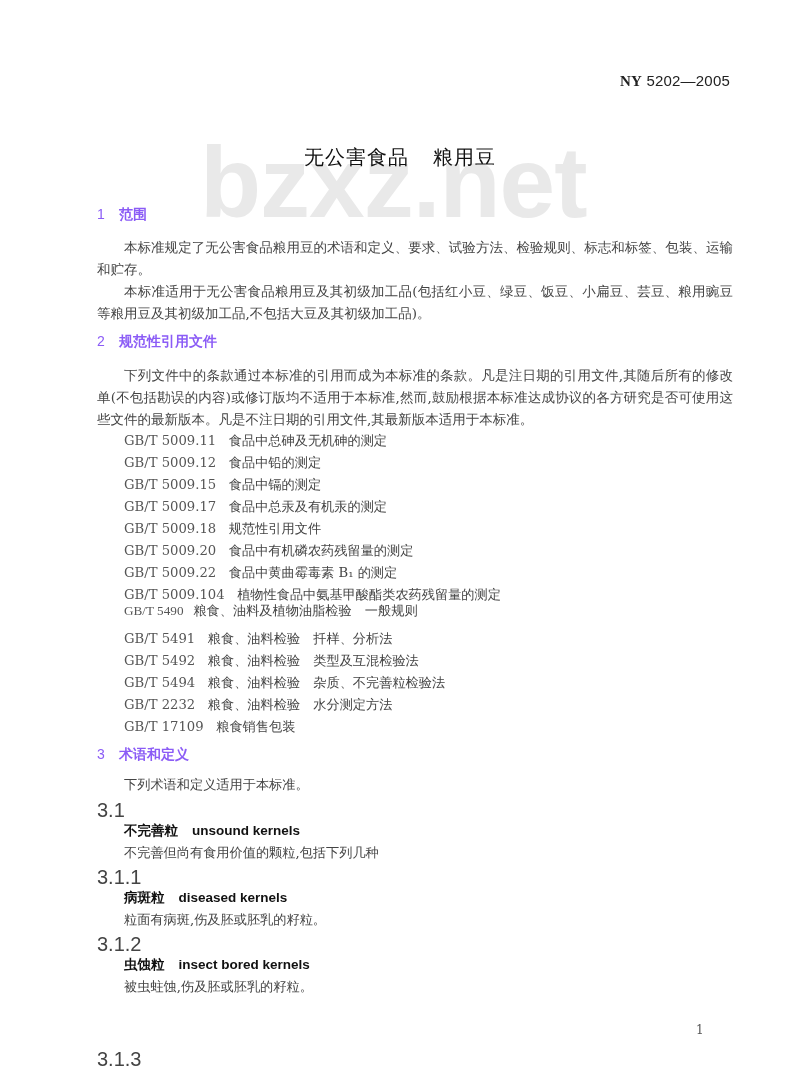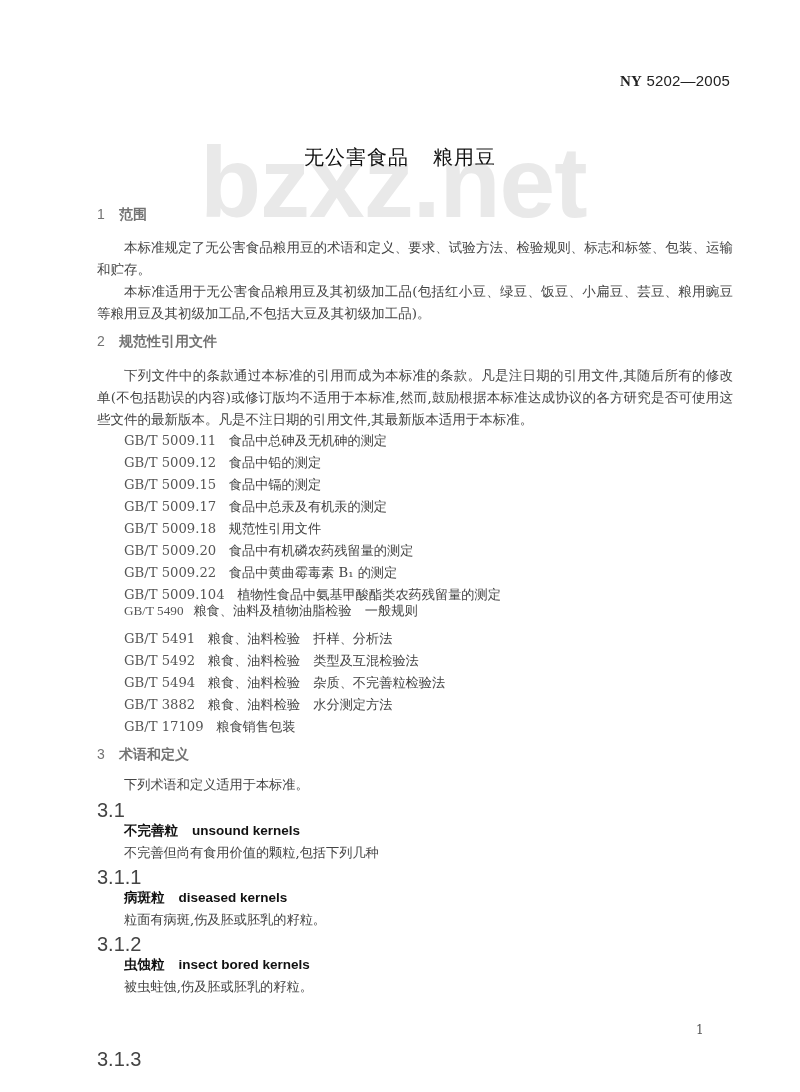--- a/index.html
+++ b/index.html
@@ -6,21 +6,21 @@
   body { width:800px; height:1092px; position:relative; overflow:hidden;
          font-family:"DejaVu Serif","Liberation Serif",serif; color:#333; }
   .abs { position:absolute; }
   .std-no { left:620px; top:72px; font-size:15px; color:#222; font-family:"Liberation Sans","DejaVu Sans",sans-serif; letter-spacing:0.2px; }
   .std-no b { font-family:"Liberation Serif",serif; font-weight:bold; }
   .watermark { left:200px; top:132px; font-size:100px; font-weight:bold; color:#e9e9e9;
                font-family:"Liberation Sans","DejaVu Sans",sans-serif; letter-spacing:-1px; line-height:1; z-index:0; }
   .title { left:0; width:800px; top:144px; text-align:center; font-size:20px; color:#111;
            font-family:"DejaVu Sans",sans-serif; z-index:1; letter-spacing:1px; }
   .title span.gap { display:inline-block; width:24px; }
-  .h1 { left:97px; font-size:14px; color:#737373; font-family:"DejaVu Sans",sans-serif; font-weight:bold; }
+  .h1 { left:97px; font-size:14px; color:#8b5cf6; font-family:"DejaVu Sans",sans-serif; font-weight:bold; }
   .h1 .num { font-weight:normal; display:inline-block; width:22px; font-family:"Liberation Sans",sans-serif; }
   .para { left:97px; width:636px; font-size:13.5px; line-height:22px; color:#444; text-indent:27px; text-align:justify; }
   .ref { left:124px; font-size:13.2px; color:#444; line-height:22px; white-space:nowrap; }
   .ref .code { color:#555; }
   .clause { left:97px; font-size:20px; color:#444; font-family:"Liberation Sans","DejaVu Sans",sans-serif; }
   .term { left:124px; font-size:13.5px; color:#111; font-weight:bold; }
   .term .en { font-family:Liberation Sans, sans-serif; font-weight:bold; margin-left:14px; }
   .def { left:124px; font-size:13.2px; color:#444; }
   .page-num { left:696px; top:1023px; font-size:12px; color:#555; }
 </style>
@@ -55,21 +55,21 @@
   <div class="abs ref" style="top:474px;"><span class="code">GB/T 5009.15</span>&nbsp;&nbsp;&nbsp;<span>食品中镉的测定</span></div>
   <div class="abs ref" style="top:496px;"><span class="code">GB/T 5009.17</span>&nbsp;&nbsp;&nbsp;<span>食品中总汞及有机汞的测定</span></div>
   <div class="abs ref" style="top:518px;"><span class="code">GB/T 5009.18</span>&nbsp;&nbsp;&nbsp;<span>规范性引用文件</span></div>
   <div class="abs ref" style="top:540px;"><span class="code">GB/T 5009.20</span>&nbsp;&nbsp;&nbsp;<span>食品中有机磷农药残留量的测定</span></div>
   <div class="abs ref" style="top:562px;"><span class="code">GB/T 5009.22</span>&nbsp;&nbsp;&nbsp;<span>食品中黄曲霉毒素 B₁ 的测定</span></div>
   <div class="abs ref" style="top:584px;"><span class="code">GB/T 5009.104</span>&nbsp;&nbsp;&nbsp;<span>植物性食品中氨基甲酸酯类农药残留量的测定</span></div>
   <div class="abs ref" style="top:600px;font-family:Liberation Serif, serif;"><span class="code">GB/T 5490</span>&nbsp;&nbsp;&nbsp;<span>粮食、油料及植物油脂检验　一般规则</span></div>
   <div class="abs ref" style="top:628px;"><span class="code">GB/T 5491</span>&nbsp;&nbsp;&nbsp;<span>粮食、油料检验　扦样、分析法</span></div>
   <div class="abs ref" style="top:650px;"><span class="code">GB/T 5492</span>&nbsp;&nbsp;&nbsp;<span>粮食、油料检验　类型及互混检验法</span></div>
   <div class="abs ref" style="top:672px;"><span class="code">GB/T 5494</span>&nbsp;&nbsp;&nbsp;<span>粮食、油料检验　杂质、不完善粒检验法</span></div>
-  <div class="abs ref" style="top:694px;"><span class="code">GB/T 3882</span>&nbsp;&nbsp;&nbsp;<span>粮食、油料检验　水分测定方法</span></div>
+  <div class="abs ref" style="top:694px;"><span class="code">GB/T 2232</span>&nbsp;&nbsp;&nbsp;<span>粮食、油料检验　水分测定方法</span></div>
   <div class="abs ref" style="top:716px;"><span class="code">GB/T 17109</span>&nbsp;&nbsp;&nbsp;<span>粮食销售包装</span></div>
 </div>
 
 <div class="abs h1" style="top:746px;">
   <span class="num">3</span><span>术语和定义</span>
 </div>
 <div class="abs def" style="top:776px;">下列术语和定义适用于本标准。</div>
 
 <div class="abs clause" style="top:799px;">3.1</div>
 <div class="abs term" style="top:822px;"><span>不完善粒</span><span class="en">unsound kernels</span></div>

